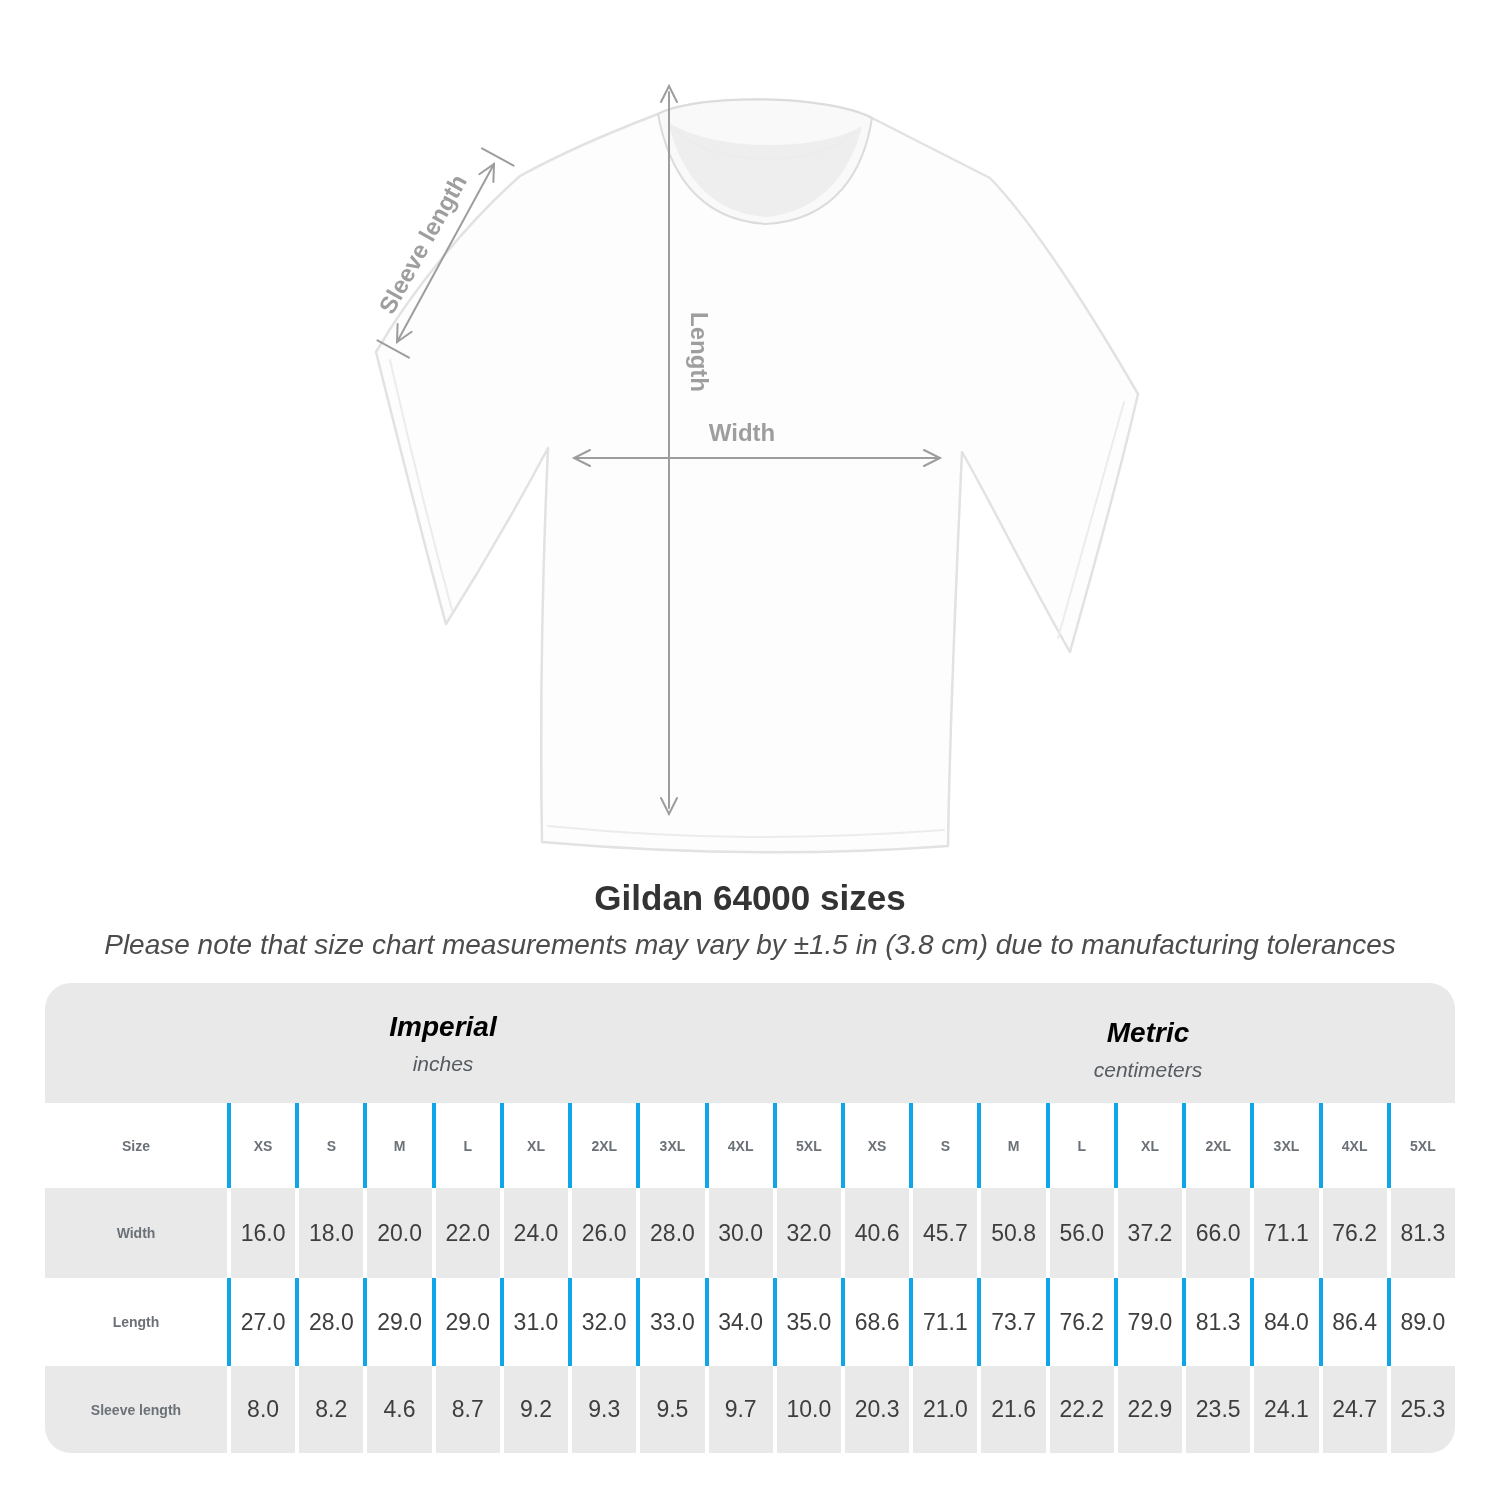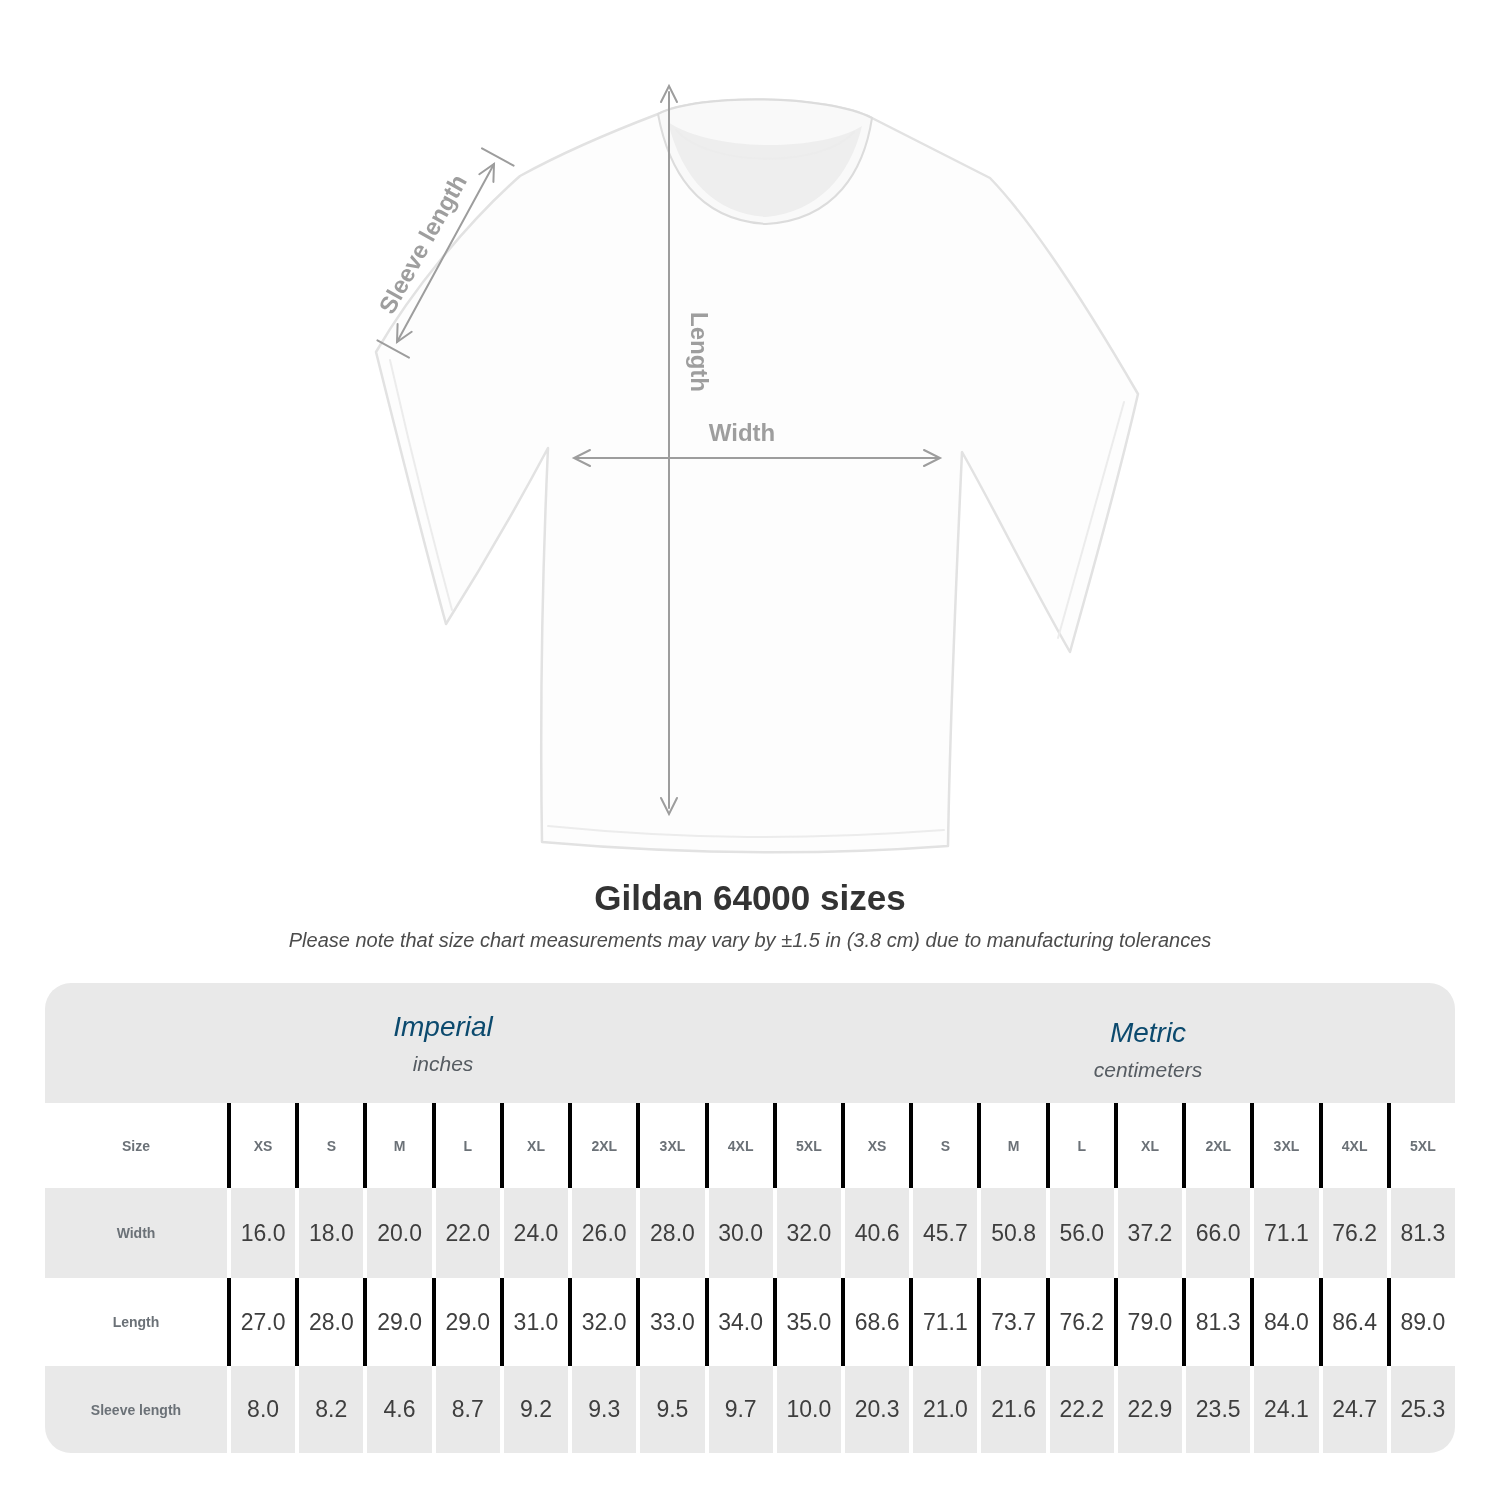--- a/index.html
+++ b/index.html
@@ -8,45 +8,45 @@
   .page { position: absolute; inset: 0; }
 
   .shirt-svg { position: absolute; top: 0; left: 0; }
 
   .title {
     position: absolute; top: 878px; left: 0; width: 100%;
     text-align: center; font-size: 35px; font-weight: bold; color: #333333;
   }
   .subtitle {
     position: absolute; top: 929px; left: 0; width: 100%;
-    text-align: center; font-size: 20px; font-style: italic; color: #4c4c4c;
+    text-align: center; font-size: 28px; font-style: italic; color: #4c4c4c;
   }
 
   .size-table { position: absolute; left: 45px; top: 983px; width: 1410px; }
 
   .band {
     height: 120px; background: #e9e9e9;
     border-radius: 26px 26px 0 0; display: flex;
   }
   .band-half { display: flex; flex-direction: column; align-items: center; justify-content: center; gap: 9px; }
   .band-half.left { flex: 0 0 796px; }
   .band-half.right { flex: 1; margin-top: 12px; }
-  .sec-title { font-size: 28px; font-weight: normal; font-style: italic; color: #0c4a6e; }
+  .sec-title { font-size: 28px; font-weight: bold; font-style: italic; color: #000000; }
   .sec-sub { font-size: 21px; font-style: italic; color: #565c62; }
 
   .row { display: grid; grid-template-columns: 182px repeat(18, 1fr); }
   .cell { display: flex; align-items: center; justify-content: center; font-size: 23px; color: #3e3e3e; background: #ffffff; }
   .cell.hd { font-weight: bold; color: #6b7177; font-size: 14px; }
 
   .row-size  { height: 85px; }
   .row-width { height: 90px; }
   .row-length{ height: 88px; }
   .row-sleeve{ height: 87px; }
 
-  .row-size .cell + .cell, .row-length .cell + .cell { border-left: 4px solid #000000; }
+  .row-size .cell + .cell, .row-length .cell + .cell { border-left: 4px solid #0ea5e9; }
   .row-gray .cell { background: #e9e9e9; }
   .row-gray .cell + .cell { border-left: 4px solid #ffffff; }
 
   .row-sleeve .cell:first-child { border-bottom-left-radius: 26px; }
   .row-sleeve .cell:last-child  { border-bottom-right-radius: 26px; }
 </style>
 </head>
 <body>
 
 <div class="page">

